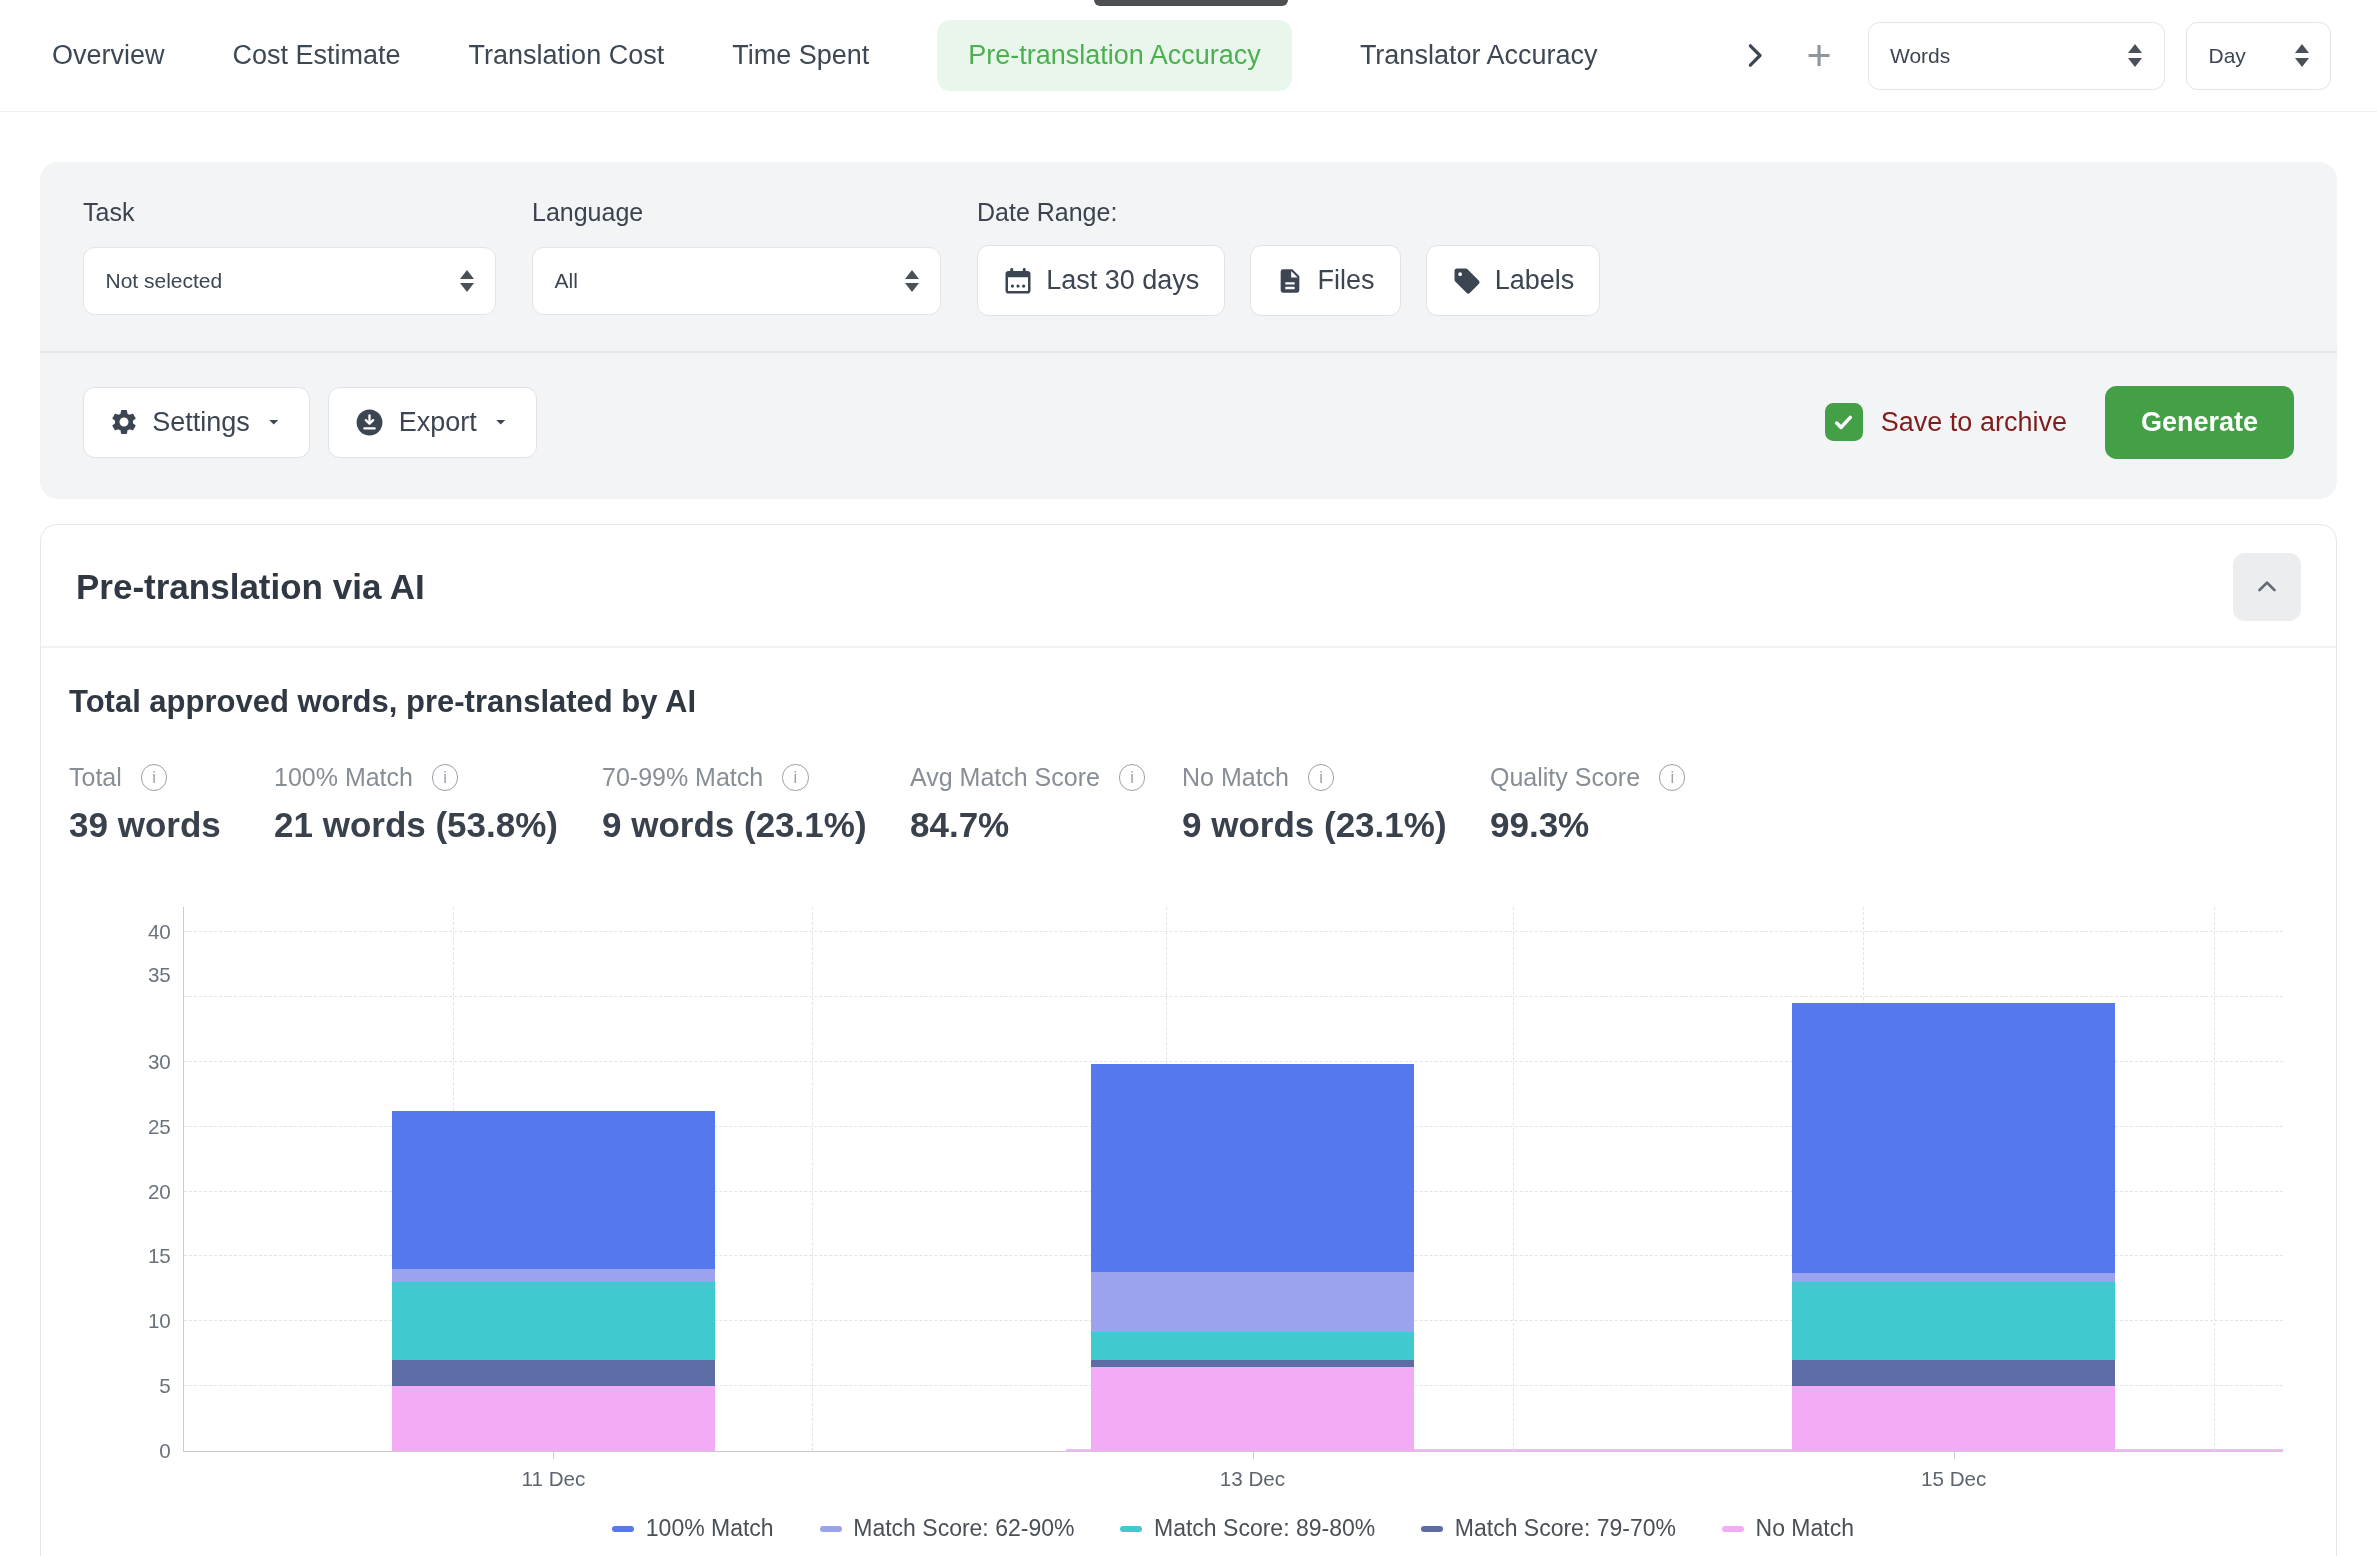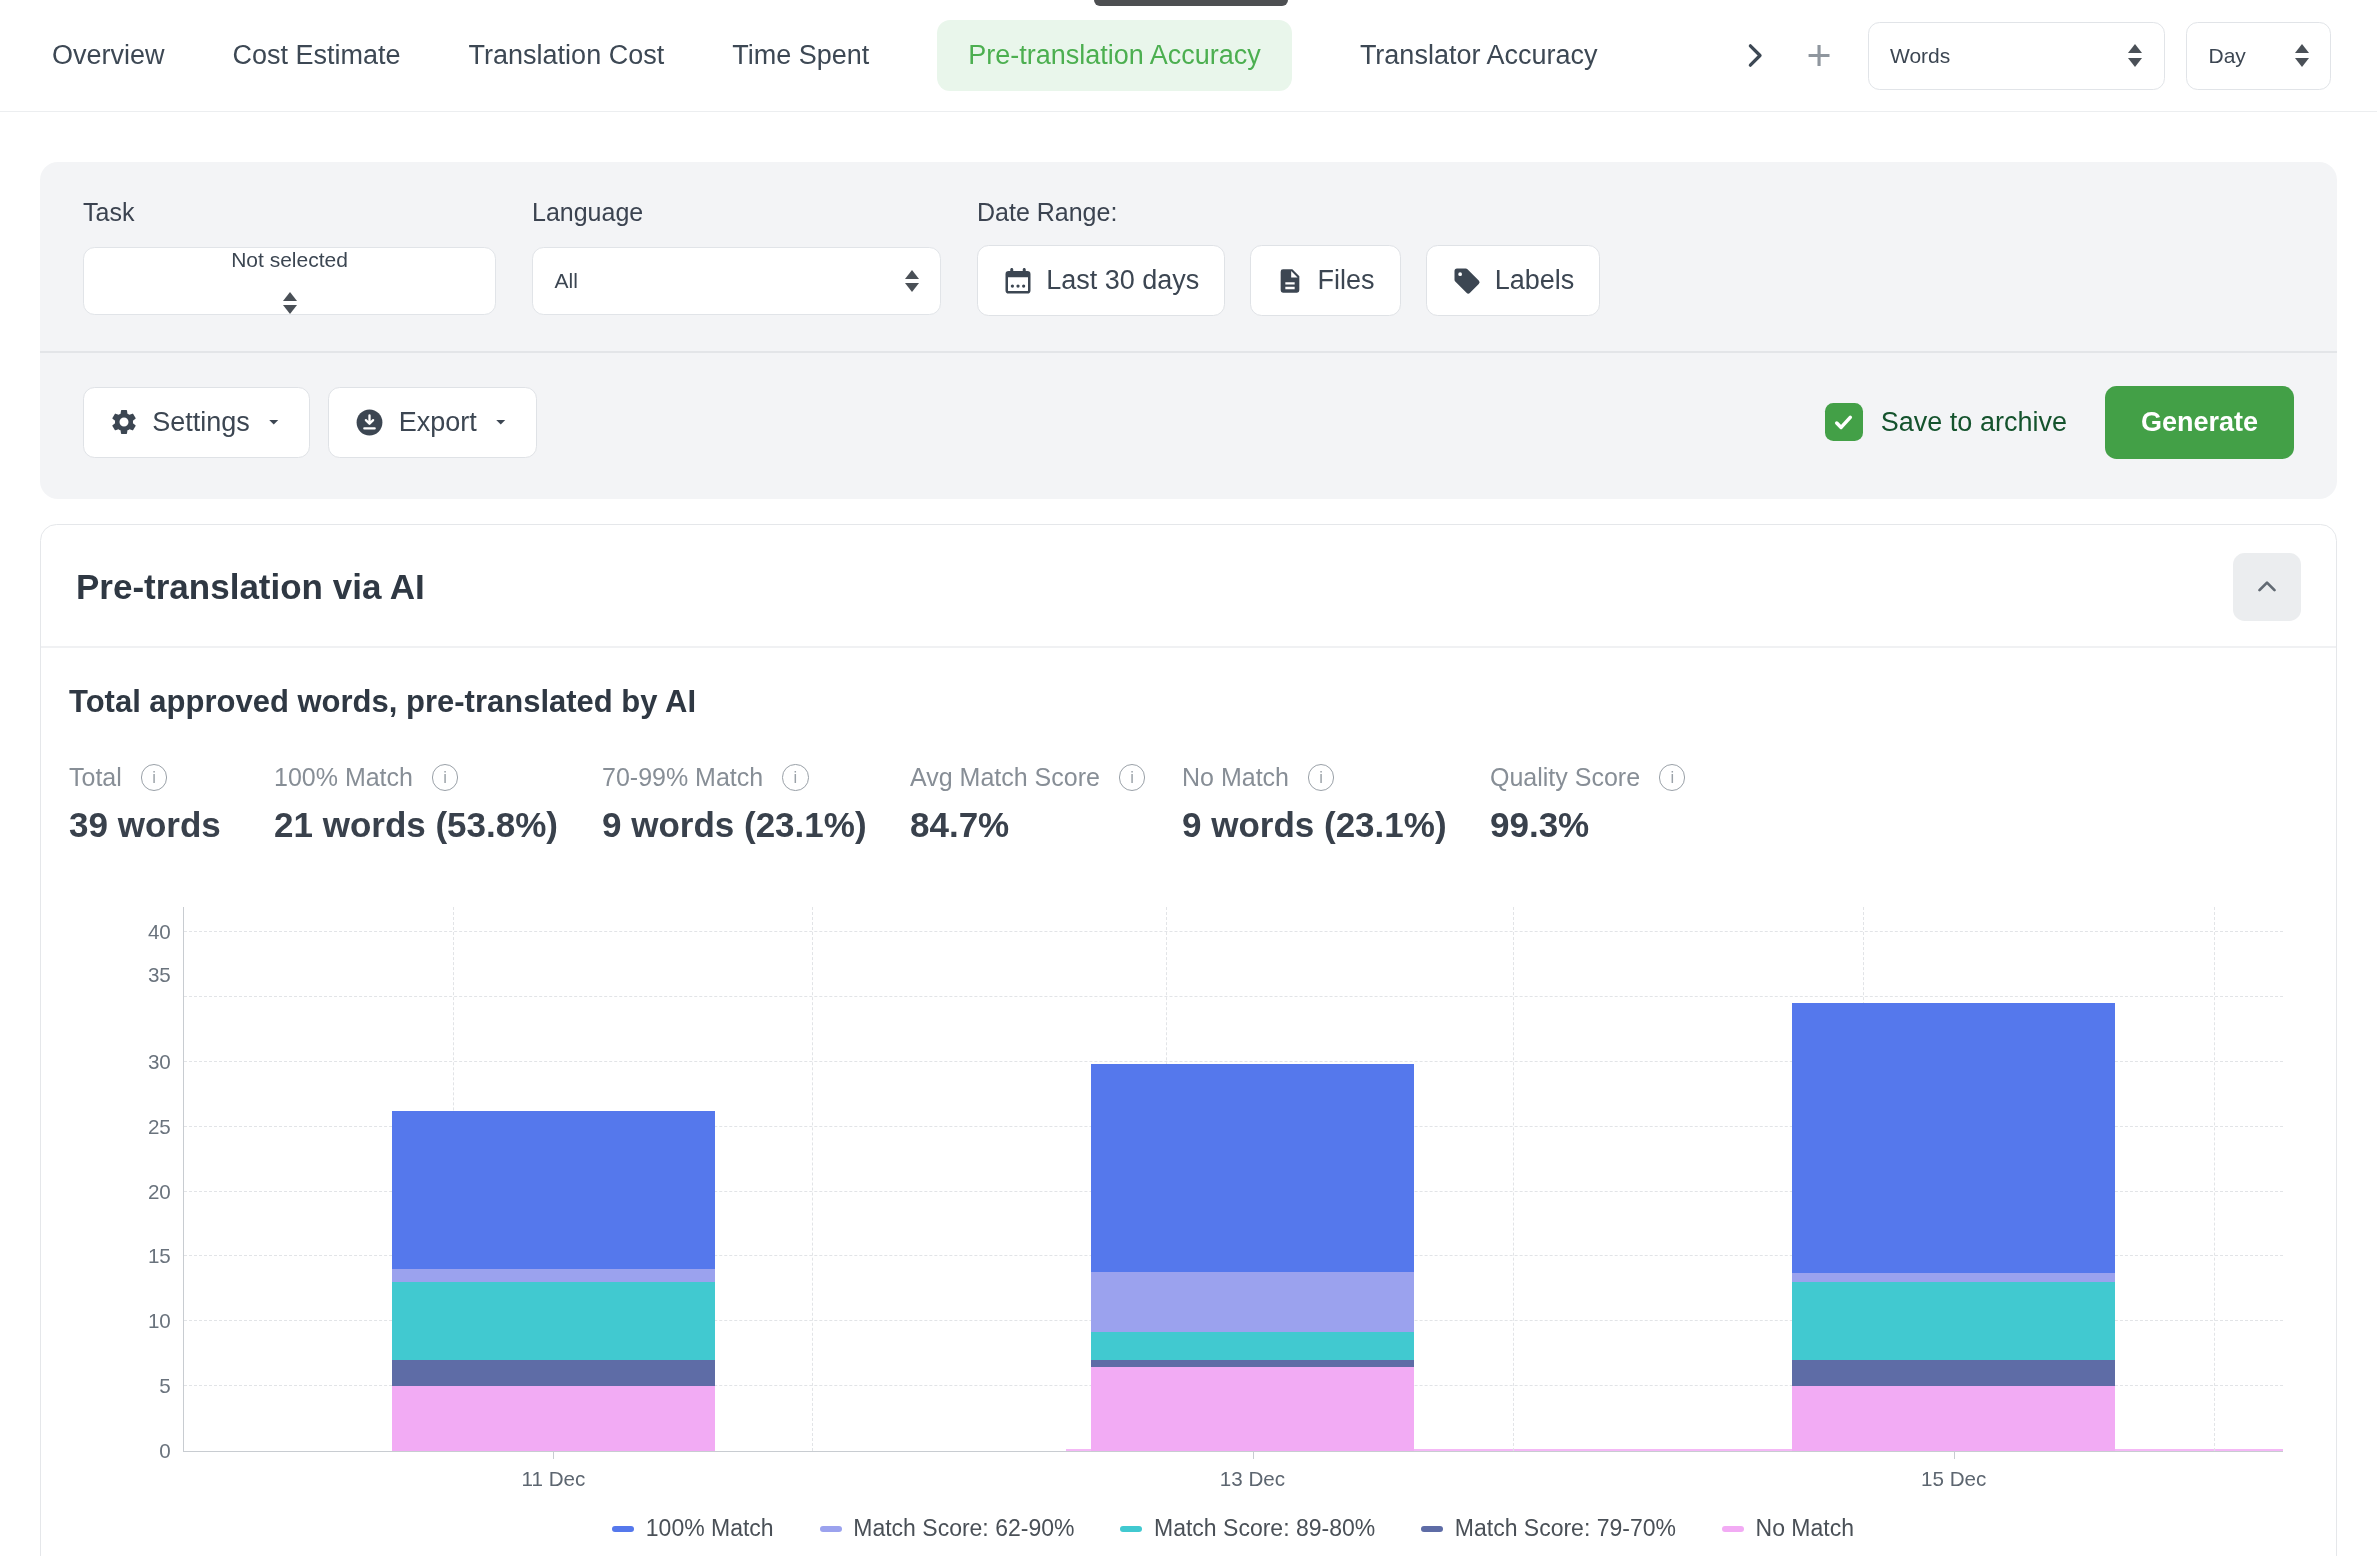--- a/index.html
+++ b/index.html
@@ -32,28 +32,28 @@
   
   .panel { margin:50px 40px 0 40px; background:#f3f4f6; border-radius:18px;
     padding:36px 43px 40px 43px; }
   .panel-row1 { display:flex; gap:36px; }
   .fgroup .flabel { font-size:25px; color:#3b4350; margin-bottom:20px; }
   .fgroup.daterange .flabel { margin-bottom:18px; }
   .btn-row { display:flex; gap:25px; }
   .btn { display:flex; align-items:center; gap:13.2px; height:71px; background:#fff;
     border:1.7px solid #dfe2e6; border-radius:11.6px; font-size:27px; color:#3c4652;
     padding:0 25px; cursor:pointer; white-space:nowrap; }
-  .select.task { width:413px;flex-direction:column; }
+  .select.task { width:413px; }
   .select.language { width:409px; }
   .divider { height:1.7px; background:#e3e5e8; margin:35px -43px 33px -43px; }
   .panel-row2 { display:flex; align-items:center; }
   .row2-right { margin-left:auto; display:flex; align-items:center; }
   .checkbox { width:38px; height:38px; background:#43a047; border-radius:8.3px;
     display:flex; align-items:center; justify-content:center; cursor:pointer; }
-  .cb-label { font-size:27px; margin:0 38px 0 18px; color:#14532d; }
+  .cb-label { font-size:27px; margin:0 38px 0 18px; color:#7f1d1d; }
   .btn-generate { height:73px; padding:0 36px; background:#43a047; color:#fff;
     border:none; border-radius:11.6px; font-size:27px; font-weight:700; cursor:pointer;
     font-family:"Liberation Sans", sans-serif; }
   .mr18 { margin-right:3.3px; }
 
   
   .card { margin:25px 40px 0 40px; background:#fff; border:1.7px solid #e5e7ea;
     border-radius:16.5px; height:1073px; }
   .card-head { display:flex; align-items:center; padding:28px 35px 25px 35px; }
   .card-title { font-size:35px; font-weight:700; color:#2f3843; }

